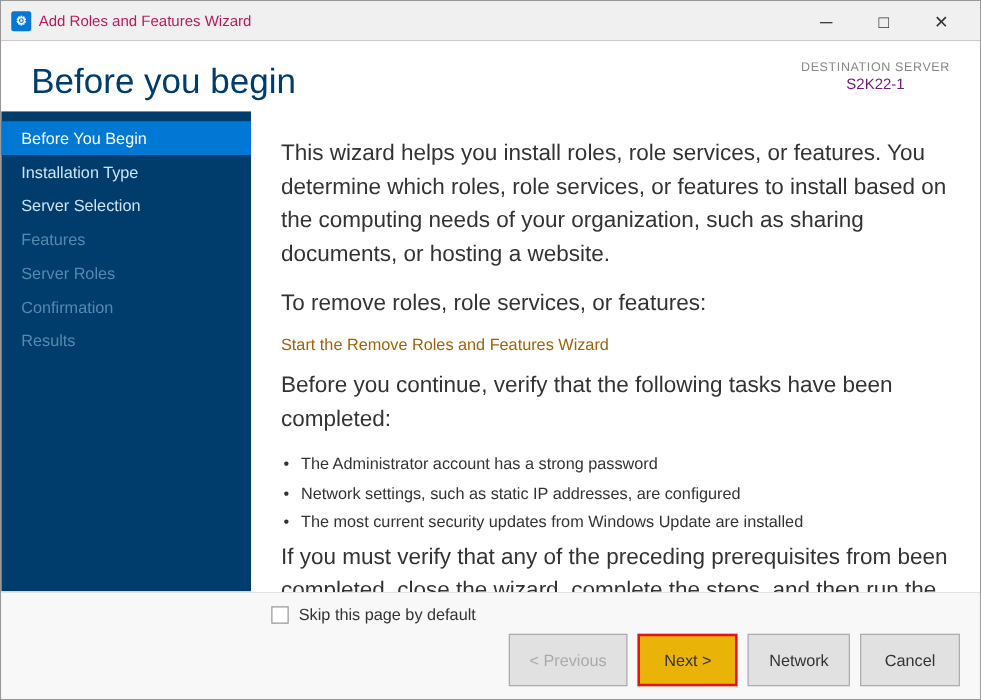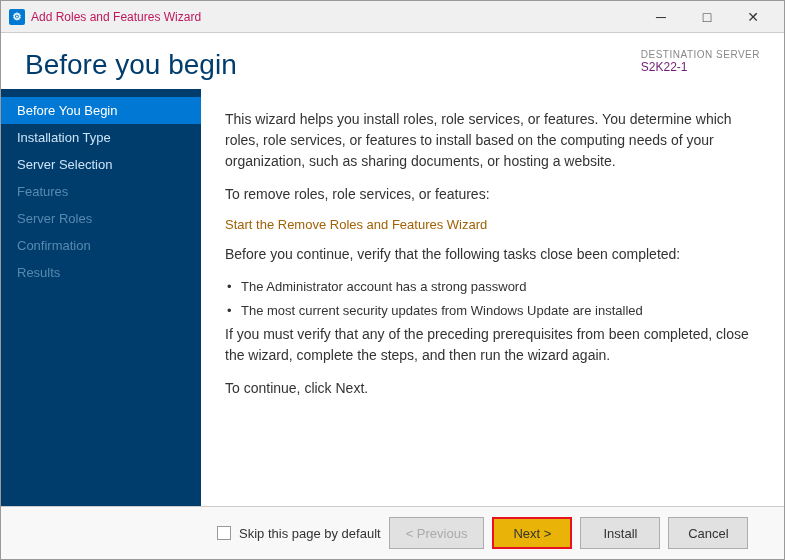--- a/index.html
+++ b/index.html
@@ -71,21 +71,21 @@
       justify-content: space-between;
       align-items: flex-start;
       border-bottom: none;
     }
     .wizard-title-main {
       font-size: 28px;
       font-weight: 300;
       color: #003c6c;
     }
     .destination-server {
-      text-align: left;
+      text-align: center;
       font-size: 11px;
       color: #555;
     }
     .destination-server .label {
       font-size: 10px;
       text-transform: uppercase;
       color: #888;
       letter-spacing: 0.5px;
     }
     .destination-server .server-name {
@@ -119,21 +119,21 @@
       color: #7aabcc;
       opacity: 0.7;
     }
     .main-content {
       flex: 1;
       padding: 20px 24px 10px 24px;
       overflow-y: auto;
       background: #fff;
     }
     .content-text {
-      font-size: 14px;
+      font-size: 18px;
       color: #333;
       line-height: 1.5;
       margin-bottom: 12px;
     }
     .link {
       color: #a16207;
       text-decoration: none;
       cursor: pointer;
     }
     .bullet-list {
@@ -152,21 +152,21 @@
     .bullet-list li::before {
       content: '•';
       position: absolute;
       left: 2px;
     }
     .footer {
       border-top: 1px solid #ccc;
       background: #f8f8f8;
       padding: 10px 16px;
       display: flex;
-      flex-direction: row;
+      flex-direction: column;
       gap: 8px;
       flex-shrink: 0;
     }
     .skip-row {
       display: flex;
       align-items: center;
       gap: 8px;
       padding-left: 200px;
     }
     .skip-checkbox {
@@ -180,21 +180,21 @@
       font-size: 13px;
       color: #333;
     }
     .button-row {
       display: flex;
       justify-content: flex-end;
       align-items: center;
       gap: 8px;
     }
     .btn {
-      height: 32px;
+      height: 42px;
       padding: 0 16px;
       border: 1px solid #adadad;
       background: #e1e1e1;
       font-size: 13px;
       cursor: pointer;
       color: #333;
       min-width: 80px;
     }
     .btn-next {
       background: #eab308;
@@ -241,35 +241,36 @@
         <div class="sidebar-item disabled">Features</div>
         <div class="sidebar-item disabled">Server Roles</div>
         <div class="sidebar-item disabled">Confirmation</div>
         <div class="sidebar-item disabled">Results</div>
       </div>
 
     <div class="main-content">
       <p class="content-text">This wizard helps you install roles, role services, or features. You determine which roles, role services, or features to install based on the computing needs of your organization, such as sharing documents, or hosting a website.</p>
       <p class="content-text">To remove roles, role services, or features:</p>
       <a class="link">Start the Remove Roles and Features Wizard</a>
-      <p class="content-text" style="margin-top:12px;">Before you continue, verify that the following tasks close been completed:</p>
+      <p class="content-text" style="margin-top:12px;">Before you continue, verify that the following tasks have been completed:</p>
       <ul class="bullet-list">
       <li>The Administrator account has a strong password</li>
+          <li>Network settings, such as static IP addresses, are configured</li>
           <li>The most current security updates from Windows Update are installed</li>
         </ul>
       <p class="content-text">If you must verify that any of the preceding prerequisites from been completed, close the wizard, complete the steps, and then run the wizard again.</p>
       <p class="content-text">To continue, click Next.</p>
     </div>
   </div>
 
   <div class="footer">
     <div class="skip-row">
       <div class="skip-checkbox"></div>
       <span class="skip-label">Skip this page by default</span>
     </div>
     <div class="button-row">
       <button class="btn" disabled="">&lt; Previous</button>
       <button class="btn btn-next">Next &gt;</button>
-      <button class="btn">Install</button>
+      <button class="btn">Network</button>
       <button class="btn">Cancel</button>
     </div>
   </div>
 </div>
 
 </body></html>

